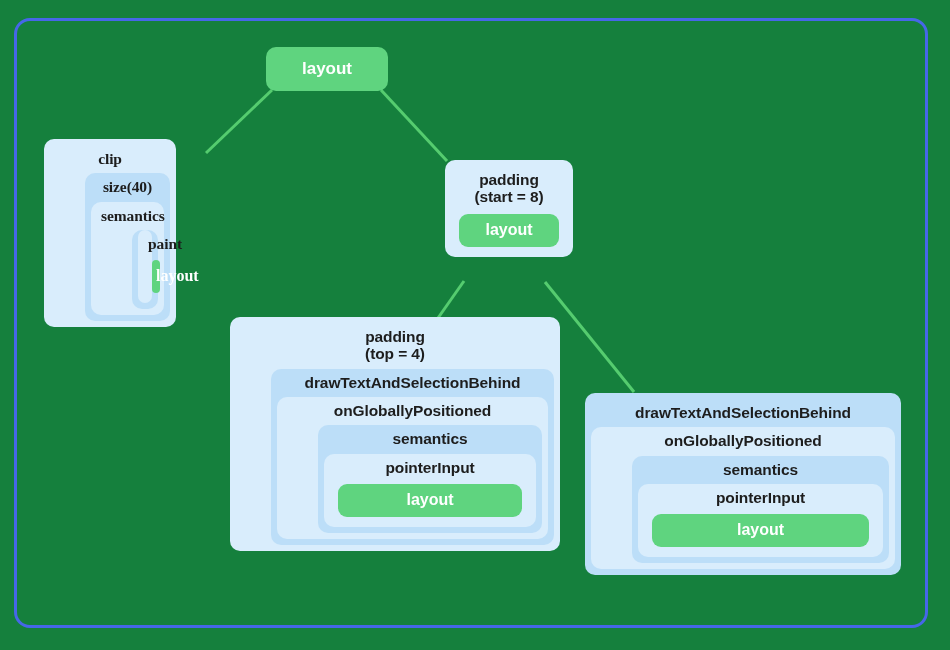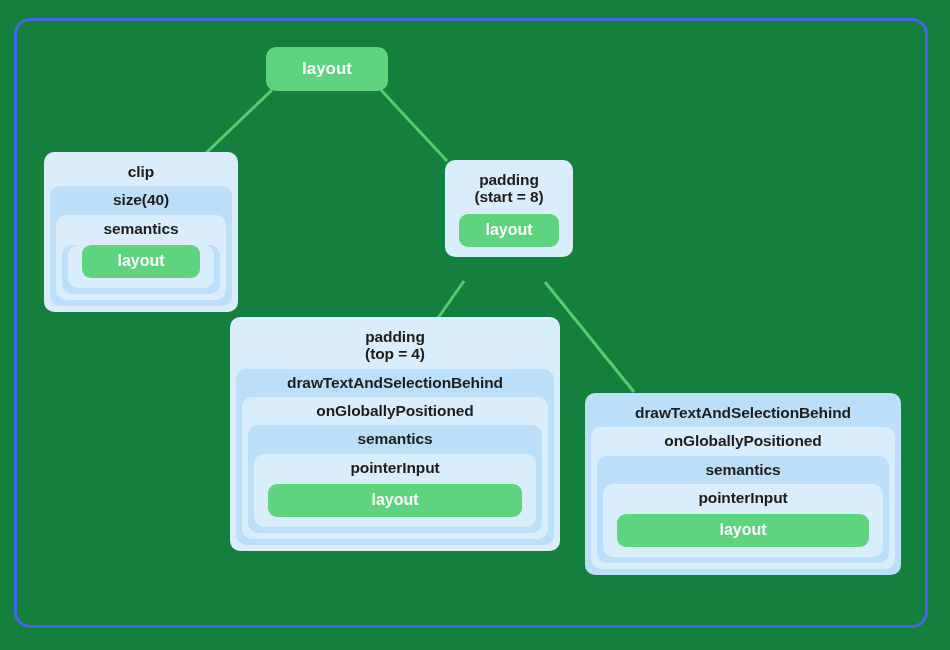--- a/index.html
+++ b/index.html
@@ -56,21 +56,21 @@
     letter-spacing: -0.1px;
     white-space: pre-line;
   }
 
   .nested-child {
     position: relative;
     border-radius: 10px;
     box-sizing: border-box;
     padding: 0 6px 6px 6px;
   }
-  .nested-child.shade-a { background: #bcdef8; }
+  .nested-child.shade-a { background: #bcdef8; margin-left: 35px; }
   .nested-child.shade-b { background: #d9edfc; }
 
   
   .leaf-layout {
     background: #5fd47f;
     border-radius: 9px;
     margin: 2px 8px 4px 8px;
     padding: 8px 4px 9px 4px;
     text-align: center;
     color: #ffffff;
@@ -90,21 +90,21 @@
     border-radius: 10px;
     display: flex;
     align-items: center;
     justify-content: center;
     color: #ffffff;
     font-weight: bold;
     font-size: 17px;
   }
 
   
-  #col-clip    { left: 44px;  top: 152px; width: 194px; }
+  #col-clip    { left: 44px;  top: 139px; width: 132px; font-family: Liberation Serif, serif; }
   #col-padding { left: 445px; top: 160px; width: 128px; }
   #col-middle  { left: 230px; top: 317px; width: 330px; }
   #col-right   { left: 585px; top: 393px; width: 316px; }
 
   .label-2line { white-space: pre-line; }
 </style>
 </head>
 <body>
 
 <div id="root-canvas">
@@ -123,20 +123,21 @@
   </div>
 
   <div class="node shade-b" id="col-clip">
     <span class="node-label label-2line">clip</span>
     <div class="nested-child shade-a">
       <span class="node-label">size(40)</span>
       <div class="nested-child shade-b">
         <span class="node-label">semantics</span>
         <div class="nested-child shade-a">
           <div class="nested-child shade-b">
+            <span class="node-label">paint</span>
             <div class="leaf-layout">
               <span>layout</span>
             </div>
           </div>
         </div>
       </div>
     </div>
   </div>
 
   <div class="node shade-b" id="col-padding">

